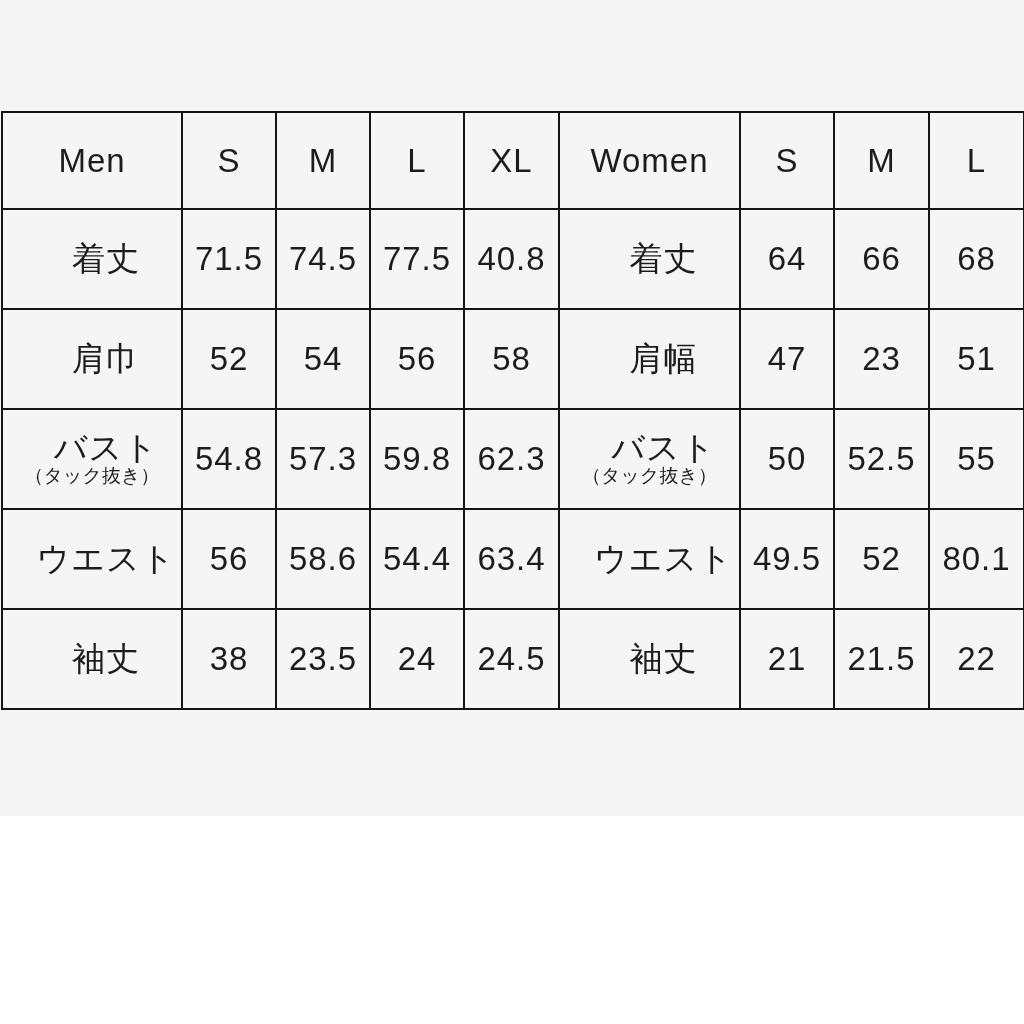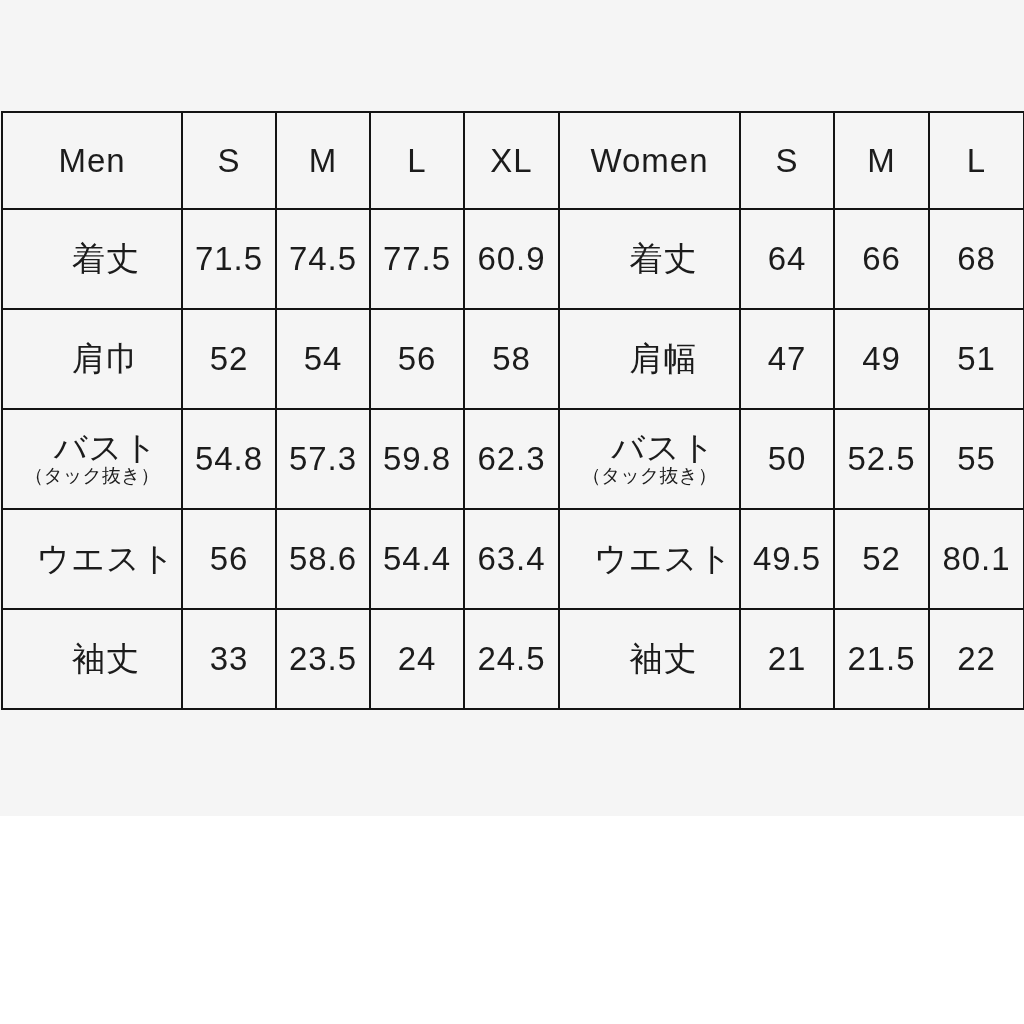--- a/index.html
+++ b/index.html
@@ -81,41 +81,41 @@
         </tr>
     </thead>
     <tbody>
         <tr>
           <td>
             <div class="lbl-main">着丈</div>
           </td>
           <td>71.5</td>
           <td>74.5</td>
           <td>77.5</td>
-          <td>60.9</td>
+          <td>40.8</td>
           <td>
             <div class="lbl-main">着丈</div>
           </td>
           <td>64</td>
           <td>66</td>
           <td>68</td>
         </tr>
         <tr>
           <td>
             <div class="lbl-main">肩巾</div>
           </td>
           <td>52</td>
           <td>54</td>
           <td>56</td>
           <td>58</td>
           <td>
             <div class="lbl-main">肩幅</div>
           </td>
           <td>47</td>
-          <td>49</td>
+          <td>23</td>
           <td>51</td>
         </tr>
         <tr>
           <td>
             <div class="lbl-main">バスト</div>
             <div class="lbl-sub">（タック抜き）</div>
           </td>
           <td>54.8</td>
           <td>57.3</td>
           <td>59.8</td>
@@ -140,21 +140,21 @@
             <div class="lbl-main">ウエスト</div>
           </td>
           <td>49.5</td>
           <td>52</td>
           <td>80.1</td>
         </tr>
         <tr>
           <td>
             <div class="lbl-main">袖丈</div>
           </td>
-          <td>33</td>
+          <td>38</td>
           <td>23.5</td>
           <td>24</td>
           <td>24.5</td>
           <td>
             <div class="lbl-main">袖丈</div>
           </td>
           <td>21</td>
           <td>21.5</td>
           <td>22</td>
         </tr>

